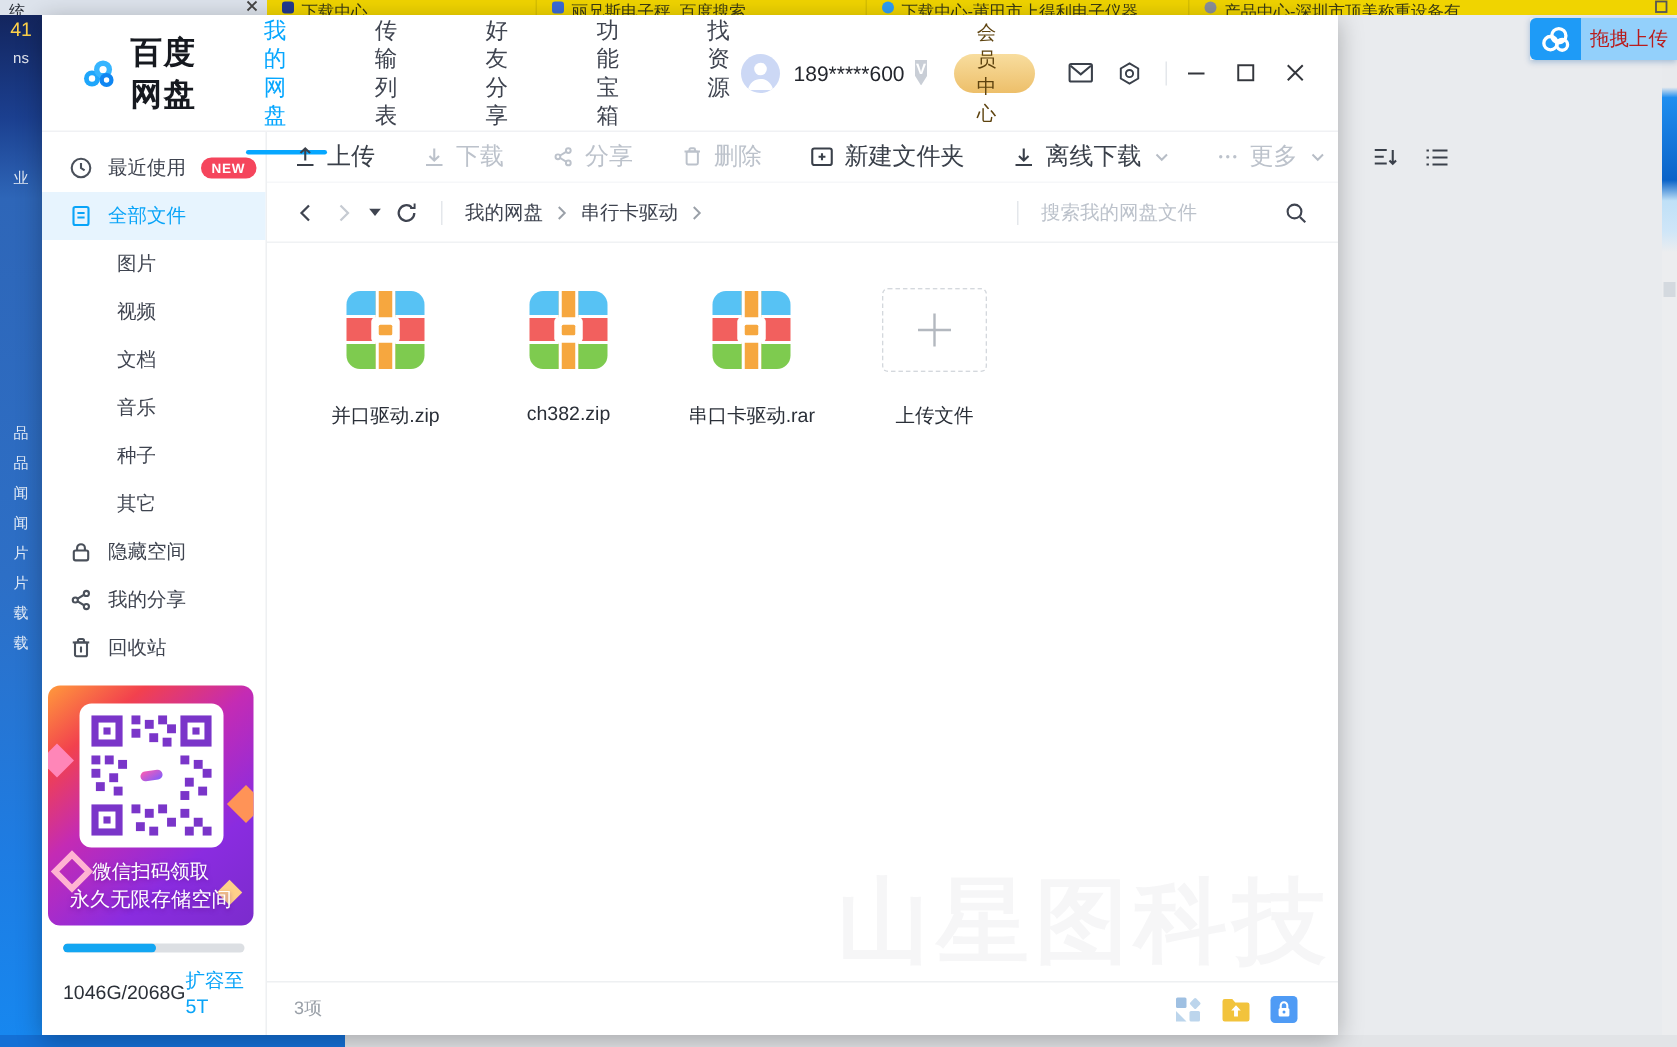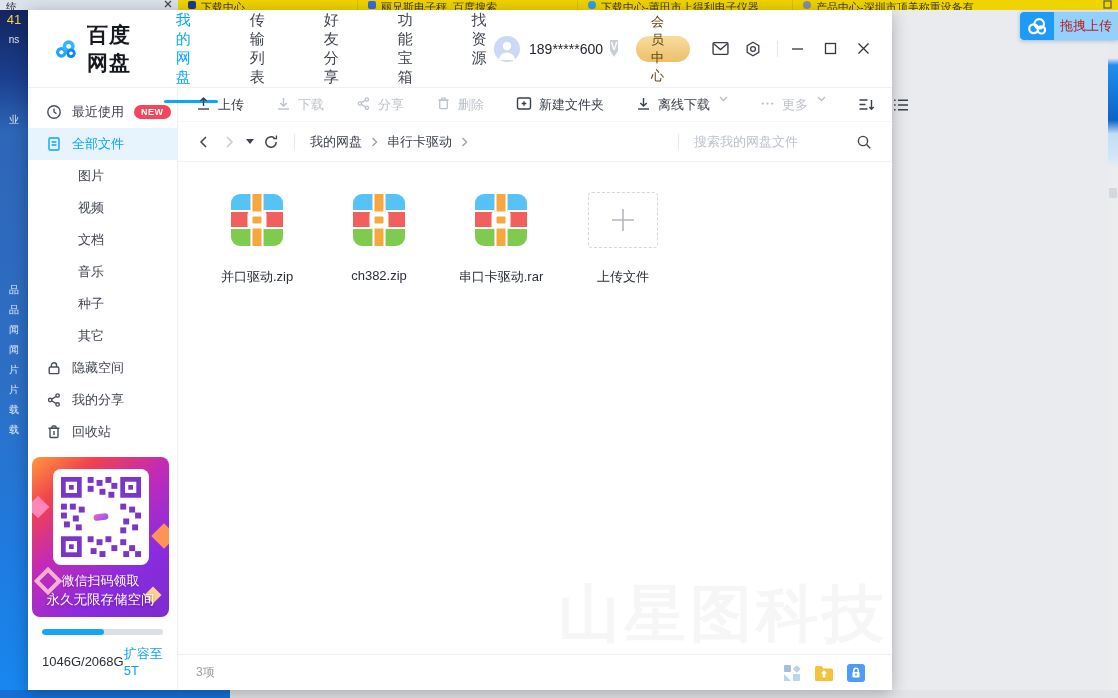--- a/index.html
+++ b/index.html
@@ -76,21 +76,21 @@
   .storage{padding:12px 14px 12px 14px;flex:none}
   .sbar{height:6px;border-radius:3px;background:#dcdfe3;overflow:hidden}
   .sfill{height:100%;background:#13a6f2;border-radius:3px;width:50%}
   .srow2{display:flex;justify-content:space-between;align-items:center;margin-top:10px}
   .usage{font-size:13px;color:#2b3038}
   .upgrade{font-size:13px;color:#09a4f8;cursor:pointer}
 
   
   .main{flex:1;display:flex;flex-direction:column;min-width:0;position:relative}
   .toolbar{height:34px;flex:none;display:flex;align-items:center;gap:32px;padding:0 34px 0 18px;border-bottom:1px solid #f6f7f9}
-  .tbtn{display:flex;align-items:flex-start;gap:7px;font-size:13px;color:#3a404a;cursor:pointer;white-space:nowrap}
+  .tbtn{display:flex;align-items:center;gap:7px;font-size:16px;color:#3a404a;cursor:pointer;white-space:nowrap}
   .tbtn.disabled{color:#bcc2cb}
   .tbtn .caret{margin-left:2px;color:#b7bdc6}
   .viewicons{margin-left:auto;display:flex;gap:18px;color:#3a404a}
 
   .crumbbar{height:40px;flex:none;display:flex;align-items:center;gap:9px;padding:0 20px 0 18px;border-bottom:1px solid #f0f2f4}
   .navarrow{display:flex;align-items:center;cursor:pointer;color:#3f4450}
   .navarrow.disabled{color:#c6cbd2}
   .vdiv{width:1px;height:16px;background:#e4e7eb;margin:0 6px}
   .crumb{font-size:13px;color:#3f4450;cursor:pointer}
   .csep{color:#9aa0a8;font-size:12px;display:flex;align-items:center}

